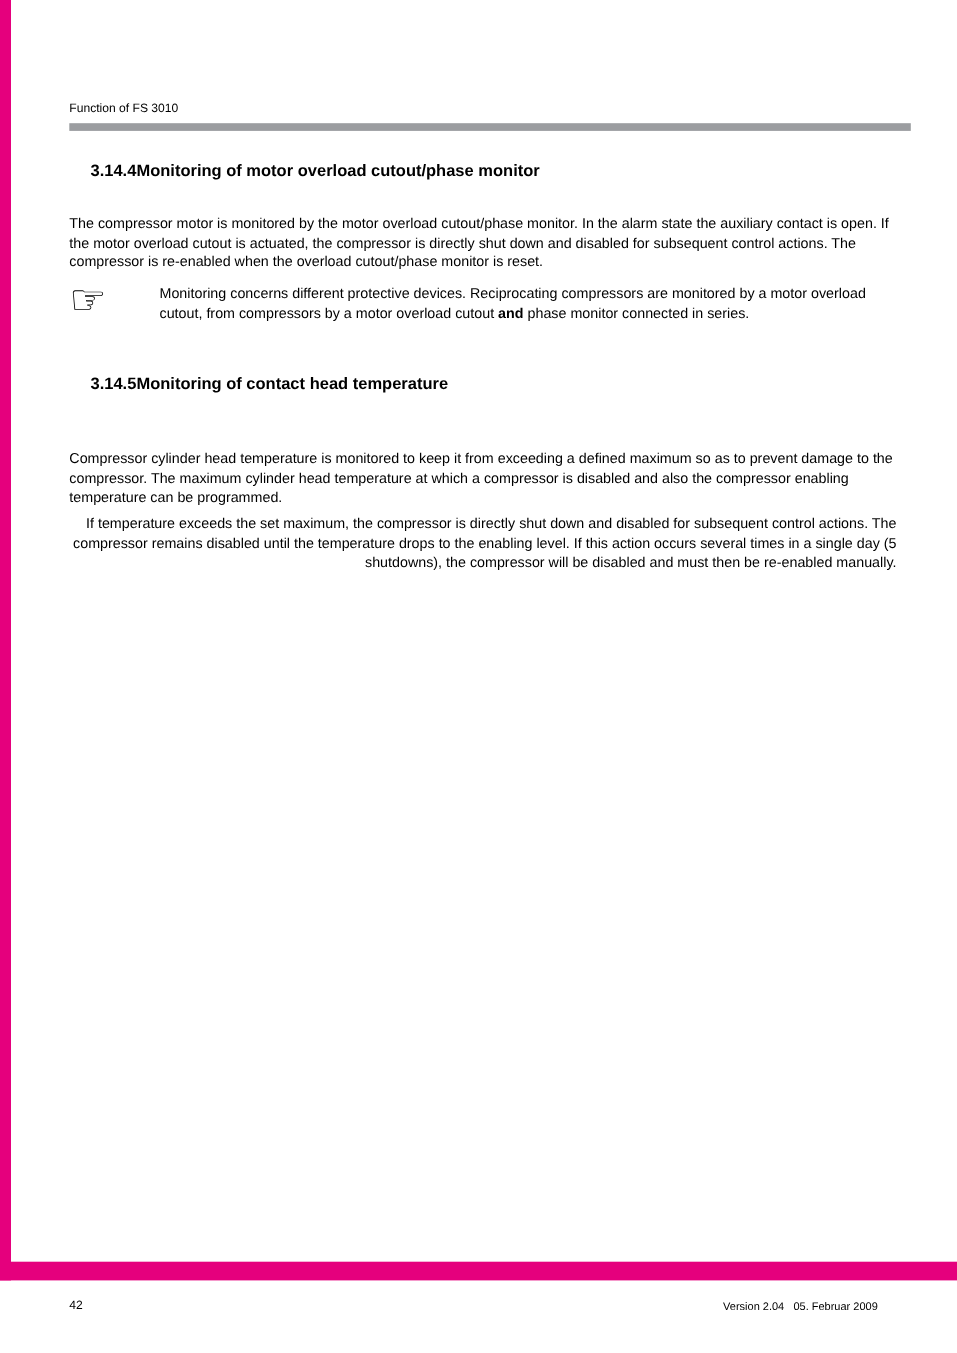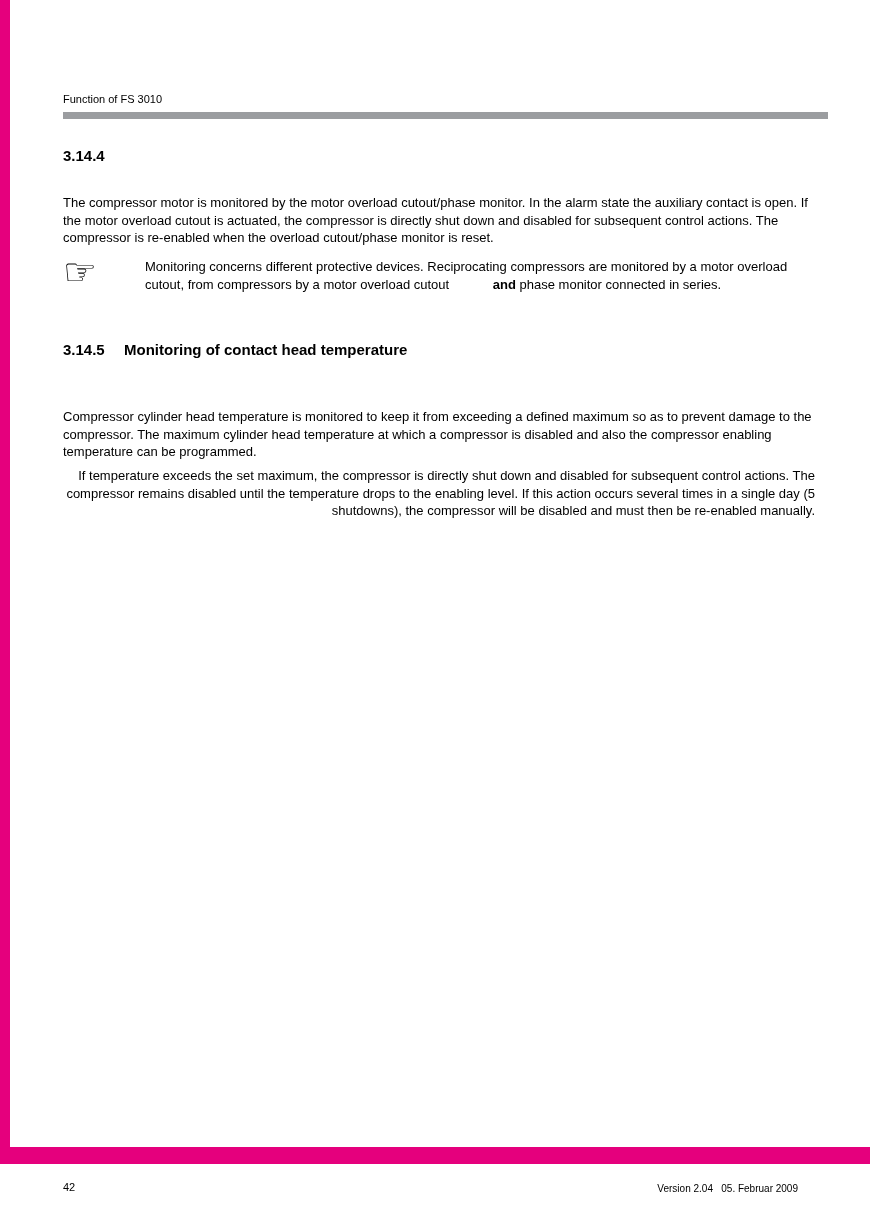--- a/index.html
+++ b/index.html
@@ -38,21 +38,21 @@
     background: var(--rule, #9B9DA0);
   }
   .heading {
     position: absolute;
     left: 63px;
     font-size: 15px;
     font-weight: bold;
     display: flex;
     white-space: nowrap;
   }
-  .heading .sec-num { width: 61px; flex: 0 0 61px; }
+  .heading .sec-num { width: 61px; flex: 0 0 61px; text-align: right; }
   .heading-1 { top: 147px; }
   .heading-2 { top: 341px; }
   .body-para {
     position: absolute;
     left: 63px;
     width: 752px;
     font-size: 13px;
     line-height: 17.5px;
     text-align: left;
   }
@@ -72,21 +72,21 @@
     font-family: "DejaVu Sans", sans-serif;
     font-size: 38px;
     line-height: 34px;
     margin-top: -3px;
   }
   .note-text {
     flex: 1;
     font-size: 13px;
     line-height: 17.5px;
   }
-  .note-text b { font-weight: bold; margin-left: 40px; }
+  .note-text b { font-weight: bold; }
   .bottom-bar {
     position: absolute;
     left: 0; top: 1147px;
     width: 870px; height: 17px;
     background: var(--accent, #E5007D);
   }
   .footer-page-number {
     position: absolute;
     left: 63px; top: 1181px;
     font-size: 11px;
@@ -104,20 +104,21 @@
 <div class="page">
 
   <div class="accent-left"></div>
 
   <div class="running-header">Function of FS 3010</div>
 
   <div class="header-rule"></div>
 
   <div class="heading heading-1">
     <span class="sec-num">3.14.4</span>
+    <span class="sec-title">Monitoring of motor overload cutout/phase monitor</span>
   </div>
 
   <p class="body-para para-1">The compressor motor is monitored by the motor overload cutout/phase monitor. In the alarm state the auxiliary contact is open. If the motor overload cutout is actuated, the compressor is directly shut down and disabled for subsequent control actions. The compressor is re-enabled when the overload cutout/phase monitor is reset.</p>
 
   <div class="note">
     <div class="note-icon">☞</div>
     <div class="note-text">
       <span>Monitoring concerns different protective devices. Reciprocating compressors are monitored by a motor overload cutout, from compressors by a motor overload cutout </span><b>and</b><span> phase monitor connected in series.</span>
     </div>
   </div>

